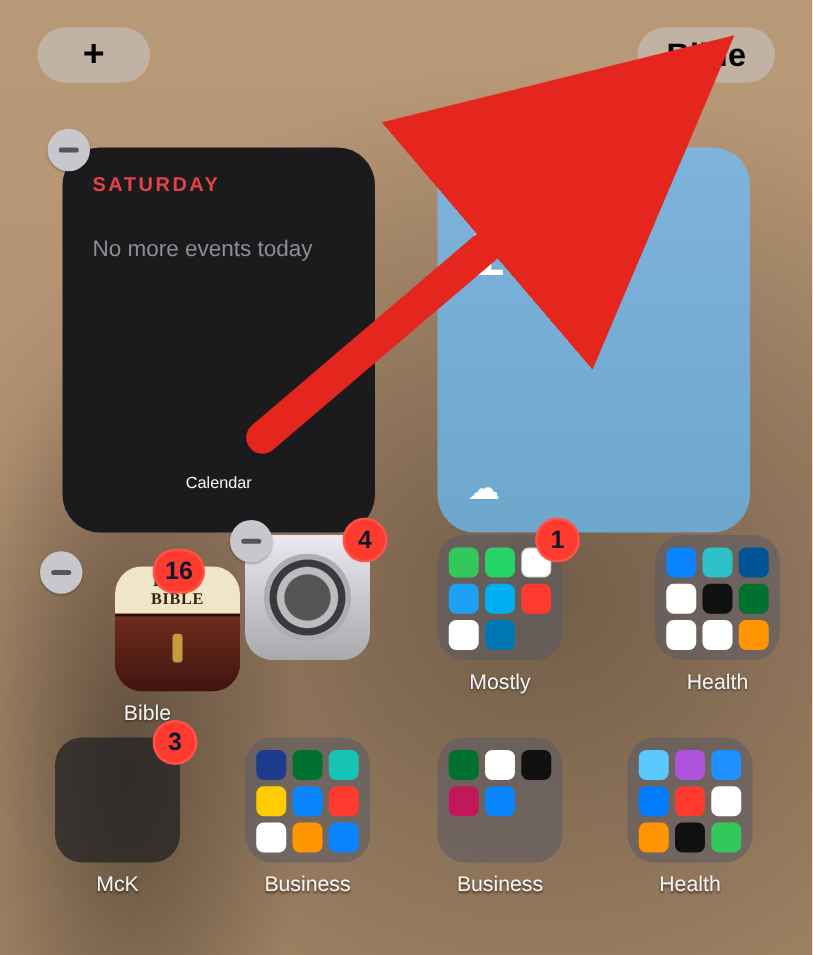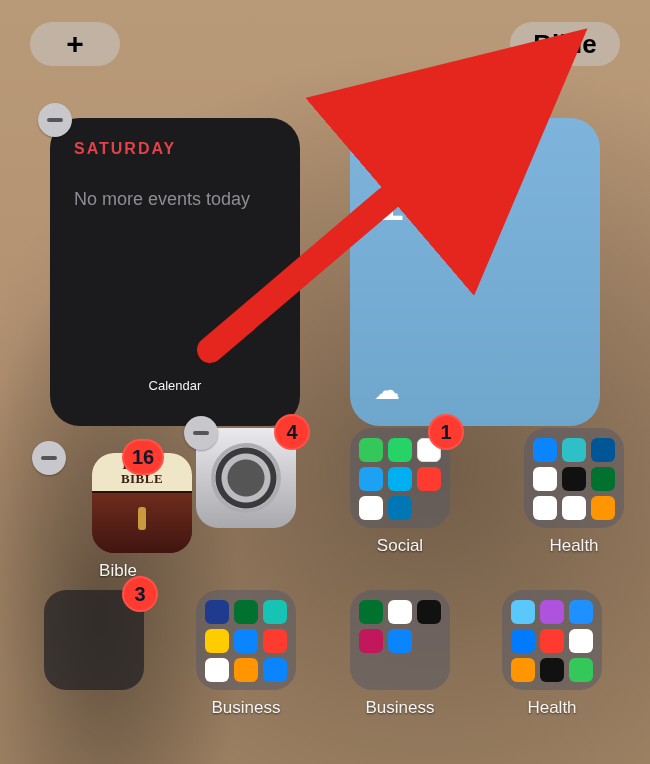--- a/index.html
+++ b/index.html
@@ -178,41 +178,42 @@
       <div class="mini c-green"></div>
         <div class="mini c-whats"></div>
         <div class="mini c-gmail"></div>
       <div class="mini c-tw"></div>
         <div class="mini c-skype"></div>
         <div class="mini c-red"></div>
       <div class="mini c-white"></div>
         <div class="mini c-in"></div>
     </div>
     <div class="badge" style="left:78px;top:-14px;">1</div>
-    <div class="app-label">Social</div>
+    <div class="app-label">Mostly</div>
   </div>
 
   <div class="app a4">
     <div class="icon-tile folder-tile">
       <div class="mini c-blue"></div>
         <div class="mini c-teal"></div>
         <div class="mini c-ua"></div>
       <div class="mini c-cal"></div>
         <div class="mini c-black"></div>
         <div class="mini c-bank"></div>
       <div class="mini c-heart"></div>
         <div class="mini c-heart"></div>
         <div class="mini c-orange"></div>
     </div>
     <div class="app-label">Health</div>
   </div>
 
   <div class="app b1">
     <div class="icon-tile dark-tile"></div>
     <div class="badge" style="left:78px;top:-14px;">3</div>
+    <div class="app-label">McK</div>
   </div>
 
   <div class="app b2">
     <div class="icon-tile folder-tile">
       <div class="mini c-navy"></div>
         <div class="mini c-bank"></div>
         <div class="mini c-teal2"></div>
       <div class="mini c-yel"></div>
         <div class="mini c-blue"></div>
         <div class="mini c-red"></div>

